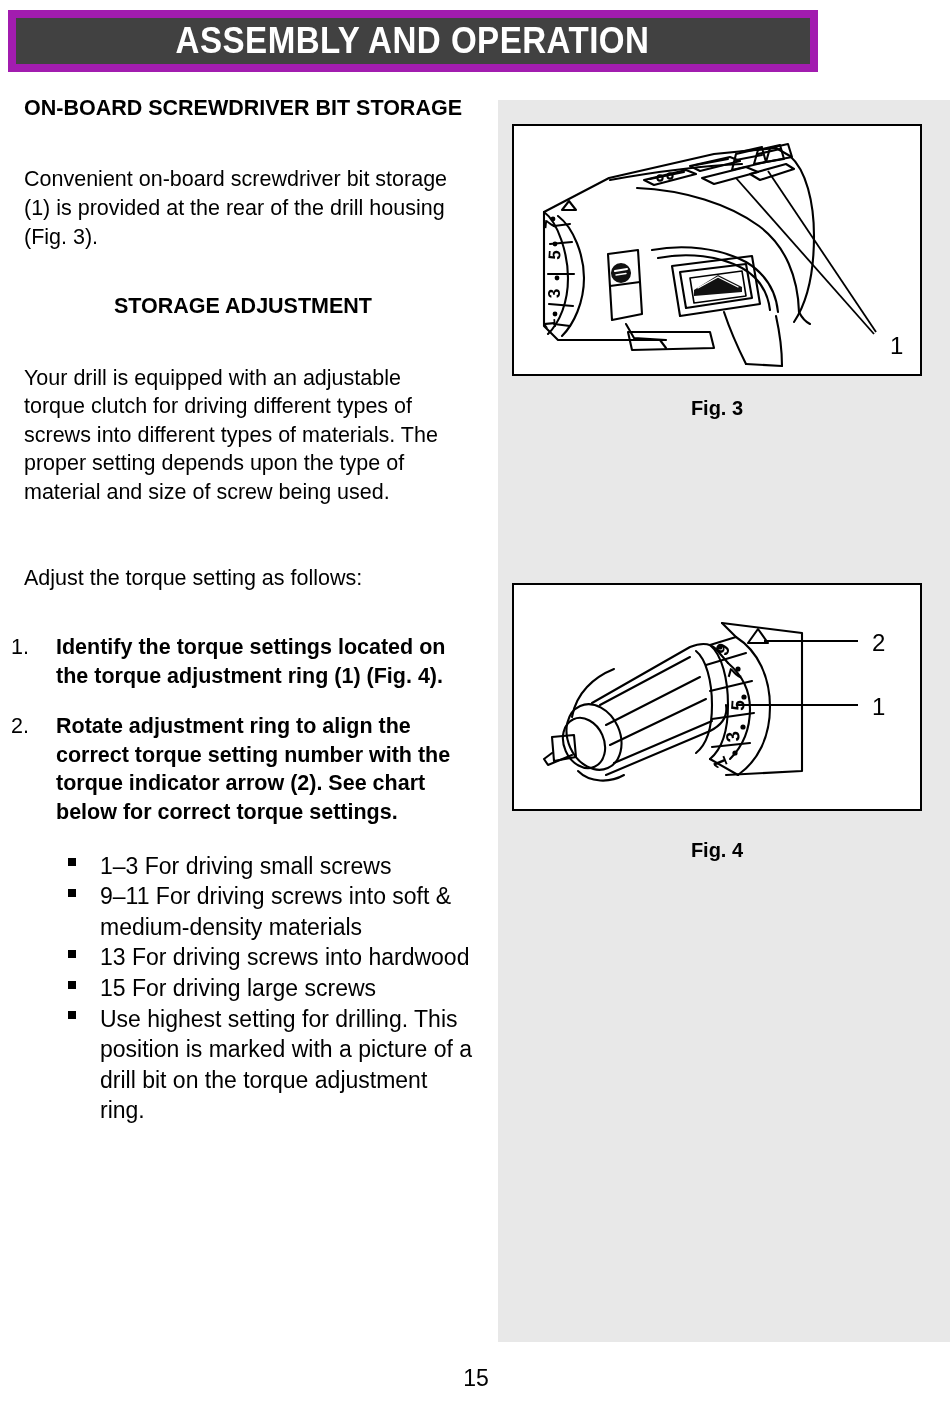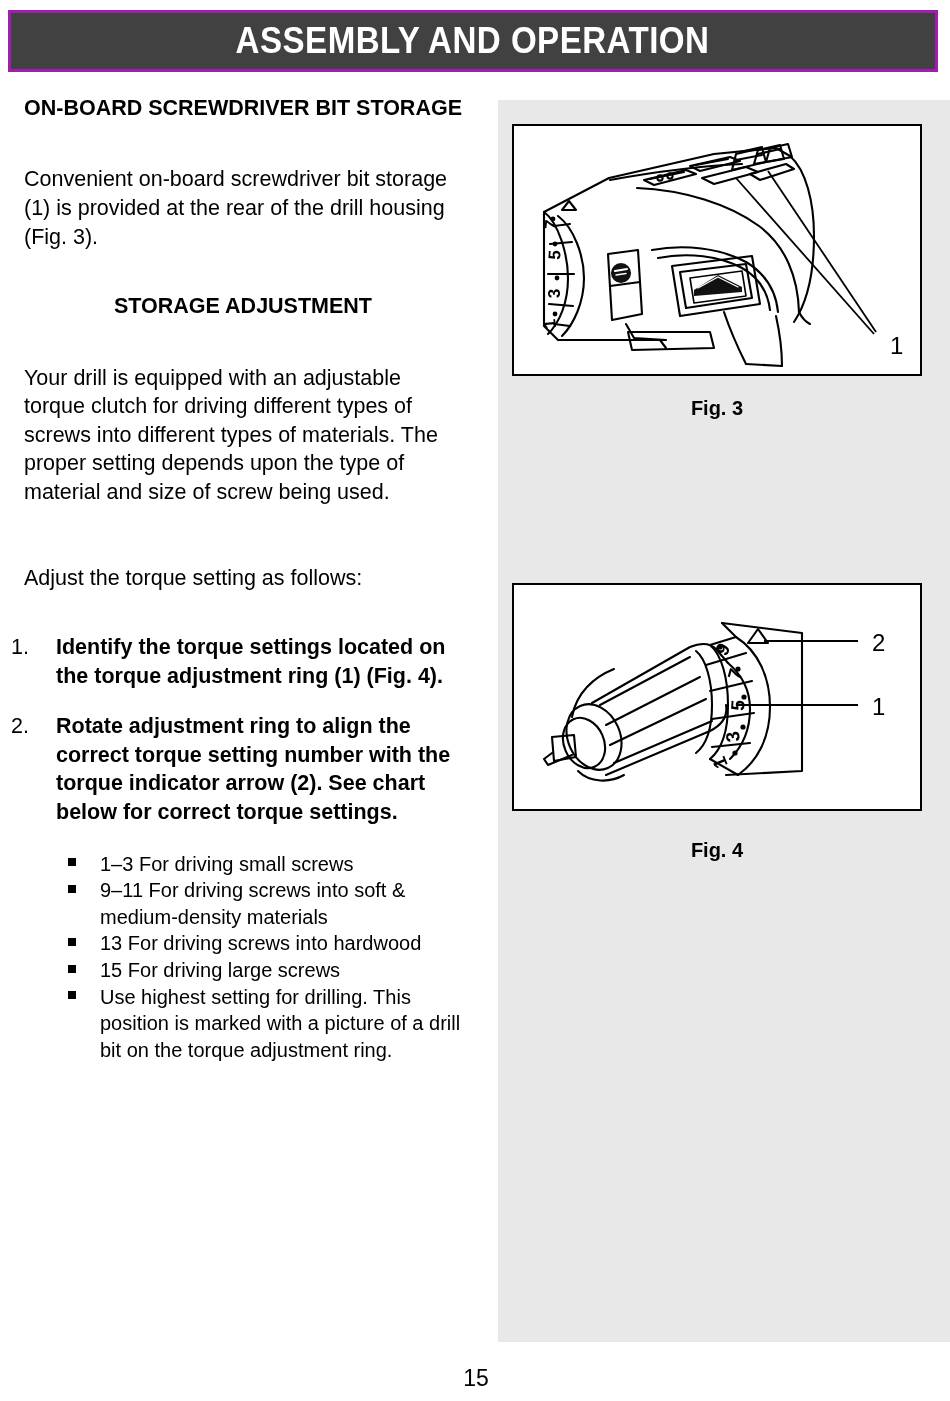--- a/index.html
+++ b/index.html
@@ -11,22 +11,22 @@
     font-family: "Liberation Sans", sans-serif;
     color: #000000;
     position: relative;
     overflow: hidden;
   }
 
   
   .header-frame {
     position: absolute;
     left: 8px; top: 10px;
-    width: 930px; height: 62px;
-    border: 3px solid #a21caf;
+    width: 810px; height: 62px;
+    border: 8px solid #a21caf;
     background: #ffffff;
     padding: 0;
   }
   .header-bar {
     width: 100%; height: 100%;
     background: #414141;
     display: flex;
     align-items: center;
     justify-content: center;
   }
@@ -74,21 +74,21 @@
     padding-left: 3px;
   }
   .num-text { flex: 1; font-weight: bold; }
 
   .bullets {
     margin-top: 24px;
     padding-left: 0;
   }
   .bullet-item {
     display: flex;
-    font-size: 20px;
+    font-size: 23px;
     line-height: 1.33;
   }
   .bullet-marker {
     width: 92px;
     flex: 0 0 92px;
     padding-left: 60px;
     font-size: 15px;
     line-height: 1.55;
   }
   .bullet-marker span {

